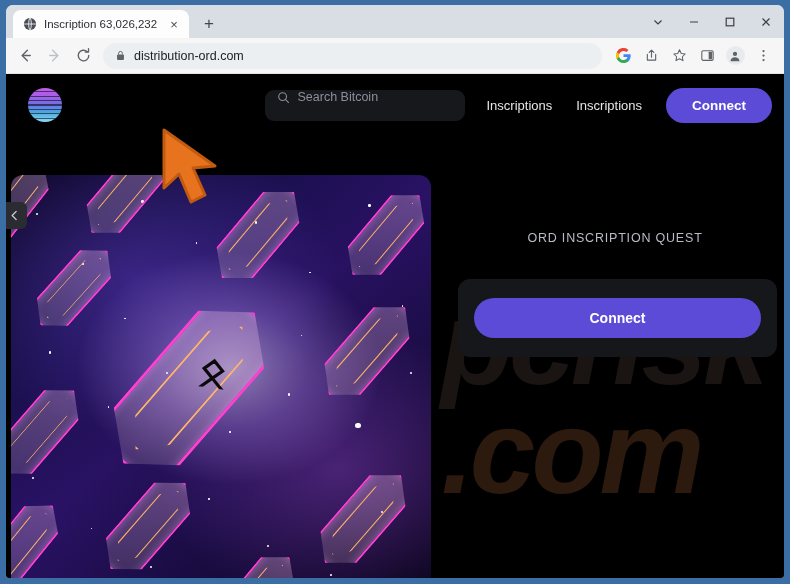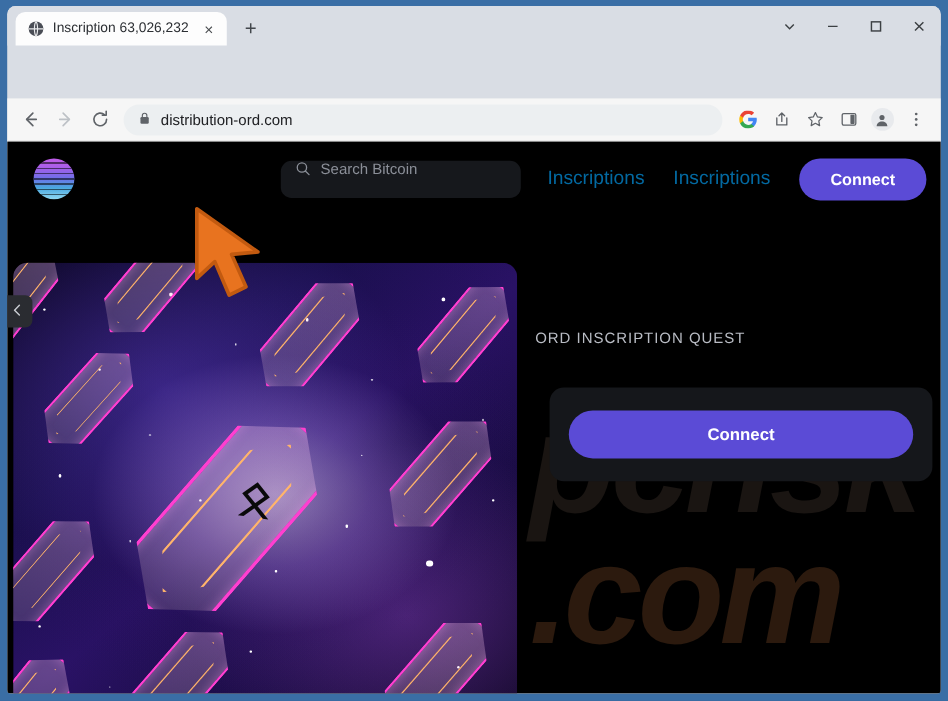--- a/index.html
+++ b/index.html
@@ -64,21 +64,20 @@
     color: #3c4043;
   }
 
   
   .toolbar {
     height: 36px; flex: 0 0 36px;
     background: #f6f6f6;
     display: flex; align-items: center;
     padding: 0 8px 0 6px; gap: 2px;
     border-bottom: 1px solid #e2e2e2;
-    margin-top: 44px;
   }
   .navbtn {
     width: 27px; height: 27px; flex: 0 0 27px;
     display: flex; align-items: center; justify-content: center;
     color: #5f6368;
   }
   .navbtn.disabled { color: #bdc1c6; }
   .omnibox {
     flex: 1; height: 26px; margin: 0 6px 0 4px;
     background: #eceff1; border-radius: 13px;
@@ -141,21 +140,21 @@
   }
   .hdr-spacer { flex: 1; }
   .searchbox {
     width: 200px; height: 31px;
     background: #16181c; border-radius: 9px;
     display: flex; align-items: flex-start; gap: 8px;
     padding: 0 12px; margin-right: 22px;
   }
   .search-ph { font-size: 12.5px; color: #8b8f98; }
   .navlink {
-    font-size: 16px; color: #0369a1;
+    font-size: 13px; color: #e5e5e5;
     margin-right: 24px; white-space: nowrap;
   }
   .connect-top {
     background: #5b4bd6; color: #ffffff;
     font-size: 13.5px; font-weight: 700;
     border: none; border-radius: 20px;
     padding: 10px 26px;
     white-space: nowrap;
   }
 
@@ -204,21 +203,21 @@
     position: absolute; color: #0a0a0a;
     font-weight: 700; line-height: 1;
   }
 
   
   .hero {
     position: absolute; left: 440px; top: 101px; right: 0; bottom: 0;
     z-index: 4;
   }
   .hero-eyebrow {
-    margin-top: 56px;
+    text-align: center; margin-top: 56px;
     font-size: 12.5px; letter-spacing: 0.8px;
     color: #b9bcc4; font-weight: 400;
   }
   .hero-title {
     text-align: center; margin-top: 8px;
     font-size: 41px; font-weight: 700;
     letter-spacing: -0.5px;
     color: #f2f3f5;
   }
   .hero-card {

